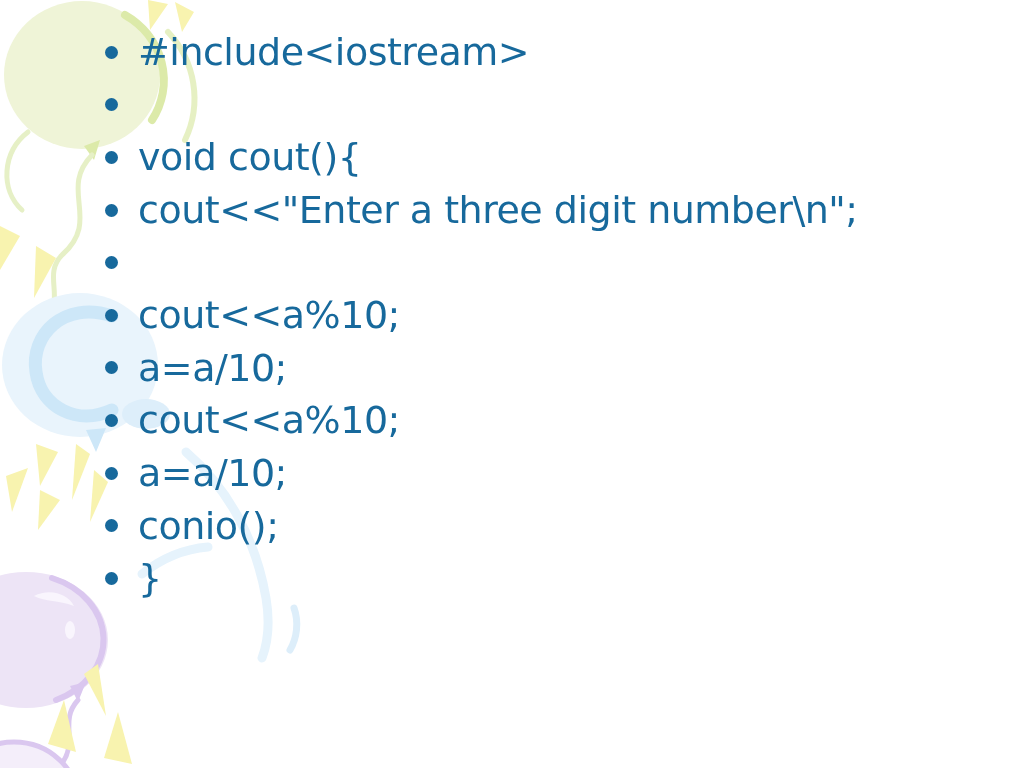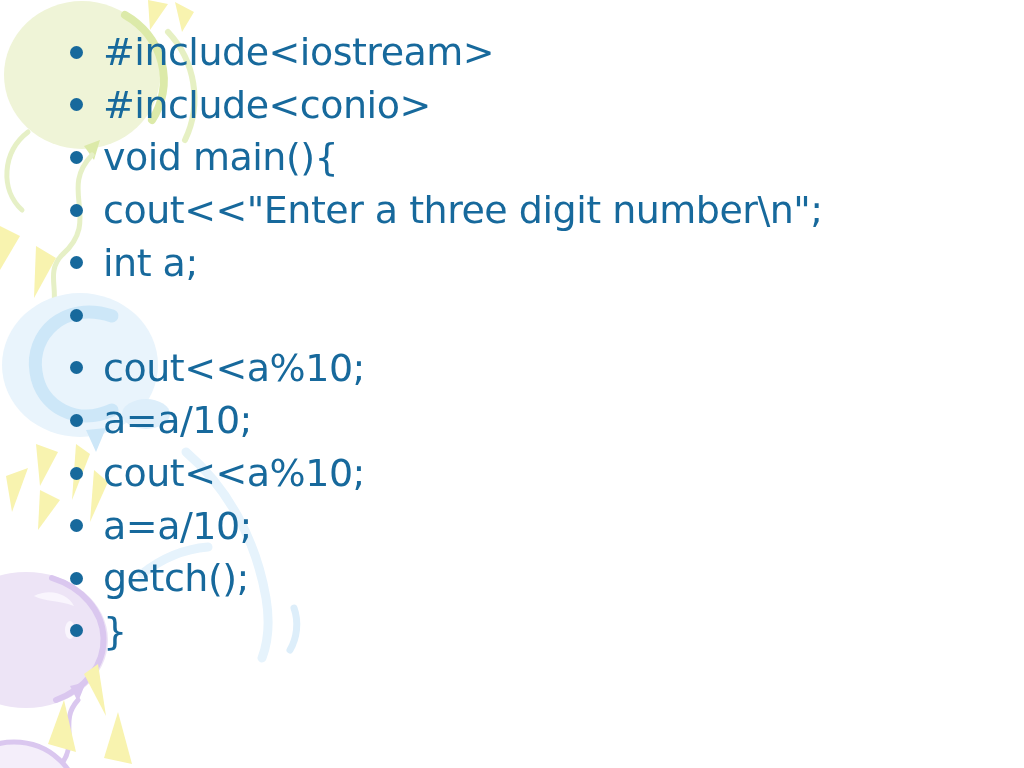--- a/index.html
+++ b/index.html
@@ -54,20 +54,21 @@
     width: 1024px;
     margin: 0;
     padding: 0;
     list-style: none;
     z-index: 1;
   }
   .code-list li {
     height: 52.6px;
     display: flex;
     align-items: center;
+    padding-left: 35px;
   }
   .bullet-dot {
     flex: 0 0 auto;
     width: 13px;
     height: 13px;
     border-radius: 50%;
     background: var(--color-bullet, #17699C);
     margin-left: 70px;
     margin-right: 20px;
   }
@@ -139,33 +140,28 @@
     </g>
   </svg>
 
   <ul class="code-list">
     <li>
       <span class="bullet-dot"></span>
       <span class="bullet-text">#include&lt;iostream&gt;</span>
     </li>
     <li>
       <span class="bullet-dot"></span>
-      <span class="bullet-text">#include&lt;conio&gt;</span>
     </li>
     <li>
       <span class="bullet-dot"></span>
-      <span class="bullet-text">void main(){</span>
+      <span class="bullet-text">void cout(){</span>
     </li>
     <li>
       <span class="bullet-dot"></span>
       <span class="bullet-text">cout&lt;&lt;"Enter a three digit number\n";</span>
-    </li>
-    <li>
-      <span class="bullet-dot"></span>
-      <span class="bullet-text">int a;</span>
     </li>
     <li>
       <span class="bullet-dot"></span>
     </li>
     <li>
       <span class="bullet-dot"></span>
       <span class="bullet-text">cout&lt;&lt;a%10;</span>
     </li>
     <li>
       <span class="bullet-dot"></span>
@@ -174,21 +170,21 @@
     <li>
       <span class="bullet-dot"></span>
       <span class="bullet-text">cout&lt;&lt;a%10;</span>
     </li>
     <li>
       <span class="bullet-dot"></span>
       <span class="bullet-text">a=a/10;</span>
     </li>
     <li>
       <span class="bullet-dot"></span>
-      <span class="bullet-text">getch();</span>
+      <span class="bullet-text">conio();</span>
     </li>
     <li>
       <span class="bullet-dot"></span>
       <span class="bullet-text">}</span>
     </li>
   </ul>
 
 </div>
 
 </body></html>

